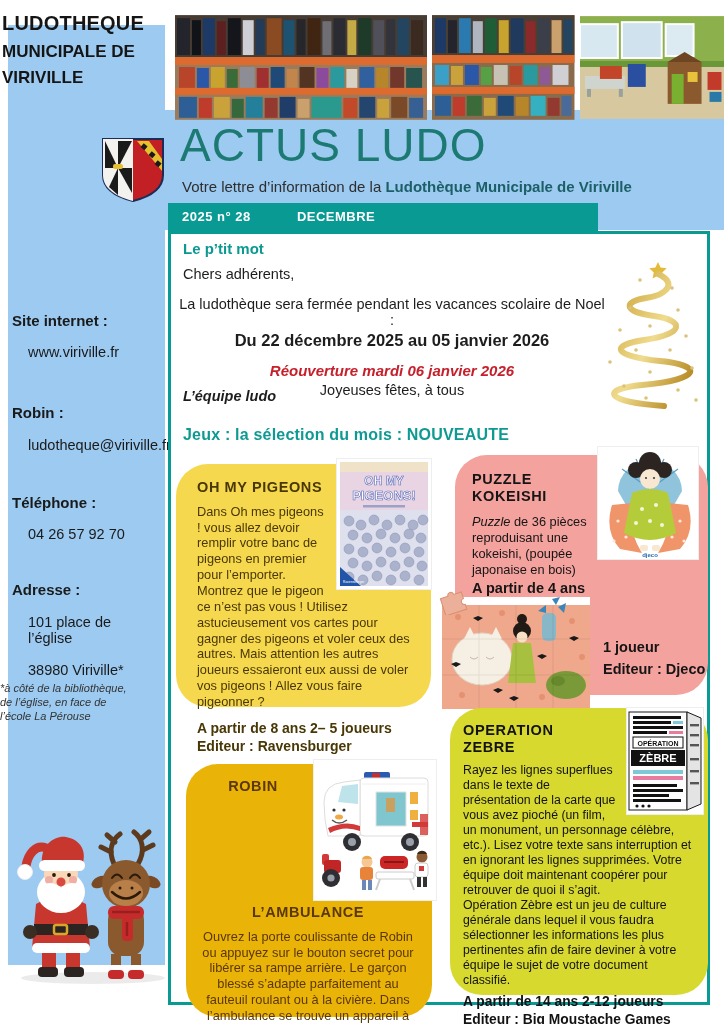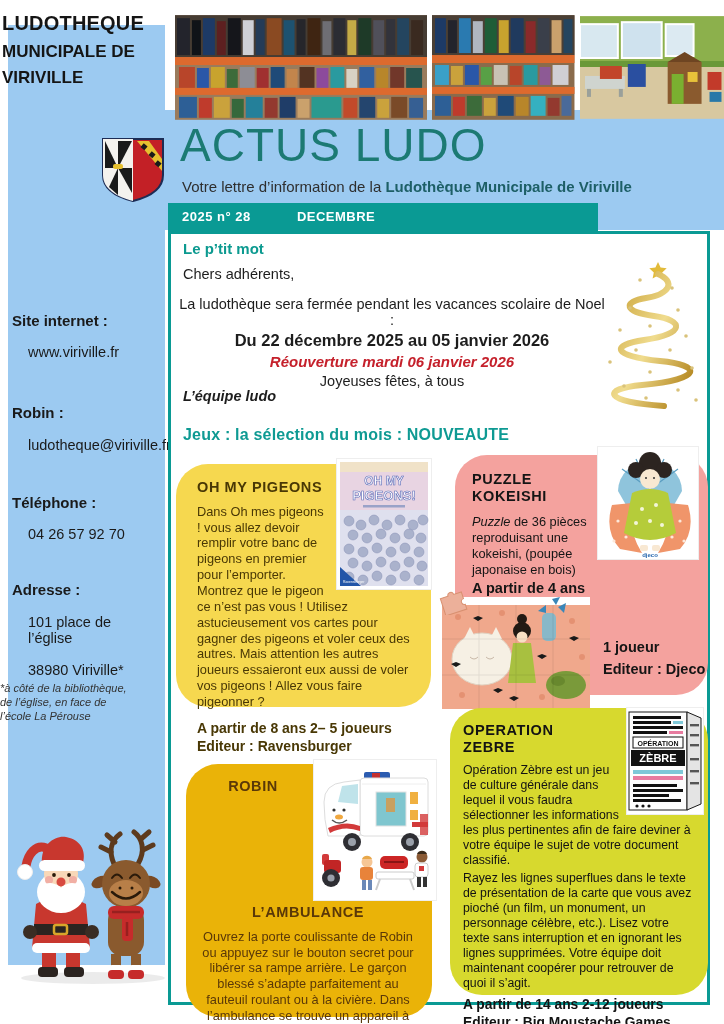--- a/index.html
+++ b/index.html
@@ -35,21 +35,21 @@
              padding-left:14px;letter-spacing:.5px;}
   .issue-bar .month{margin-left:42px;}
   .content-box{position:absolute;left:168px;top:231px;width:542px;height:774px;
                border:3px solid #0a9a94;background:#fff;box-sizing:border-box;}
 
   
   .petit-heading{position:absolute;left:183px;top:240px;color:#0c9a90;font-weight:bold;font-size:15px;}
   .salutation{position:absolute;left:183px;top:266px;font-size:14.5px;color:#1d1d1d;}
   .center-block{position:absolute;left:178px;top:296px;width:428px;text-align:center;color:#1d1d1d;}
   .center-block .l1{font-size:14.5px;margin:0 0 3px;}
-  .center-block .l2{font-size:16.5px;font-weight:bold;margin:0 0 3px;}
+  .center-block .l2{font-size:16.5px;font-weight:bold;margin:0 0 12px;}
   .center-block .l3{font-size:15px;font-weight:bold;font-style:italic;color:#c5202b;margin:0 0 3px;}
   .center-block .l4{font-size:14.5px;margin:0;}
   .signature{position:absolute;left:183px;top:388px;font-weight:bold;font-style:italic;
              font-size:14.5px;color:#1d1d1d;}
   .tree{position:absolute;left:586px;top:250px;}
 
   .selection-heading{position:absolute;left:183px;top:426px;color:#0e9a93;font-weight:bold;
                      font-size:16px;letter-spacing:.2px;}
 
   
@@ -534,22 +534,22 @@
       <g fill="#555555">
         <rect x="63" y="16" width="9" height="2.4"></rect>
           <rect x="63" y="26" width="9" height="2.4"></rect>
           <rect x="63" y="36" width="9" height="2.4"></rect>
         <rect x="63" y="50" width="9" height="2.4"></rect>
           <rect x="63" y="62" width="9" height="2.4"></rect>
           <rect x="63" y="74" width="9" height="2.4"></rect>
       </g>
     </svg>
     <h3><span>OPERATION</span><br><span>ZEBRE</span></h3>
+    <p class="body body2">Rayez les lignes superflues dans le texte de présentation de la carte que vous avez pioché (un film, un monument, un personnage célèbre, etc.). Lisez votre texte sans interruption et en ignorant les lignes supprimées. Votre équipe doit maintenant coopérer pour retrouver de quoi il s’agit.</p>
     <p class="body">Opération Zèbre est un jeu de culture générale dans lequel il vous faudra sélectionner les informations les plus pertinentes afin de faire deviner à votre équipe le sujet de votre document classifié.</p>
-    <p class="body body2">Rayez les lignes superflues dans le texte de présentation de la carte que vous avez pioché (un film, un monument, un personnage célèbre, etc.). Lisez votre texte sans interruption et en ignorant les lignes supprimées. Votre équipe doit maintenant coopérer pour retrouver de quoi il s’agit.</p>
     <p class="meta">A partir de 14 ans  2-12 joueurs</p>
     <p class="meta" style="margin-top:0">Editeur : Big Moustache Games</p>
   </div>
 
   <svg class="santa" width="168" height="160" viewBox="0 0 168 160">
     <ellipse cx="85" cy="152" rx="72" ry="6" fill="#000000" opacity="0.08"></ellipse>
 
     <g>
       <g stroke="#5d3a1d" stroke-width="5" stroke-linecap="round" fill="none">
         <path d="M106,38 C100,24 104,14 112,8"></path>

